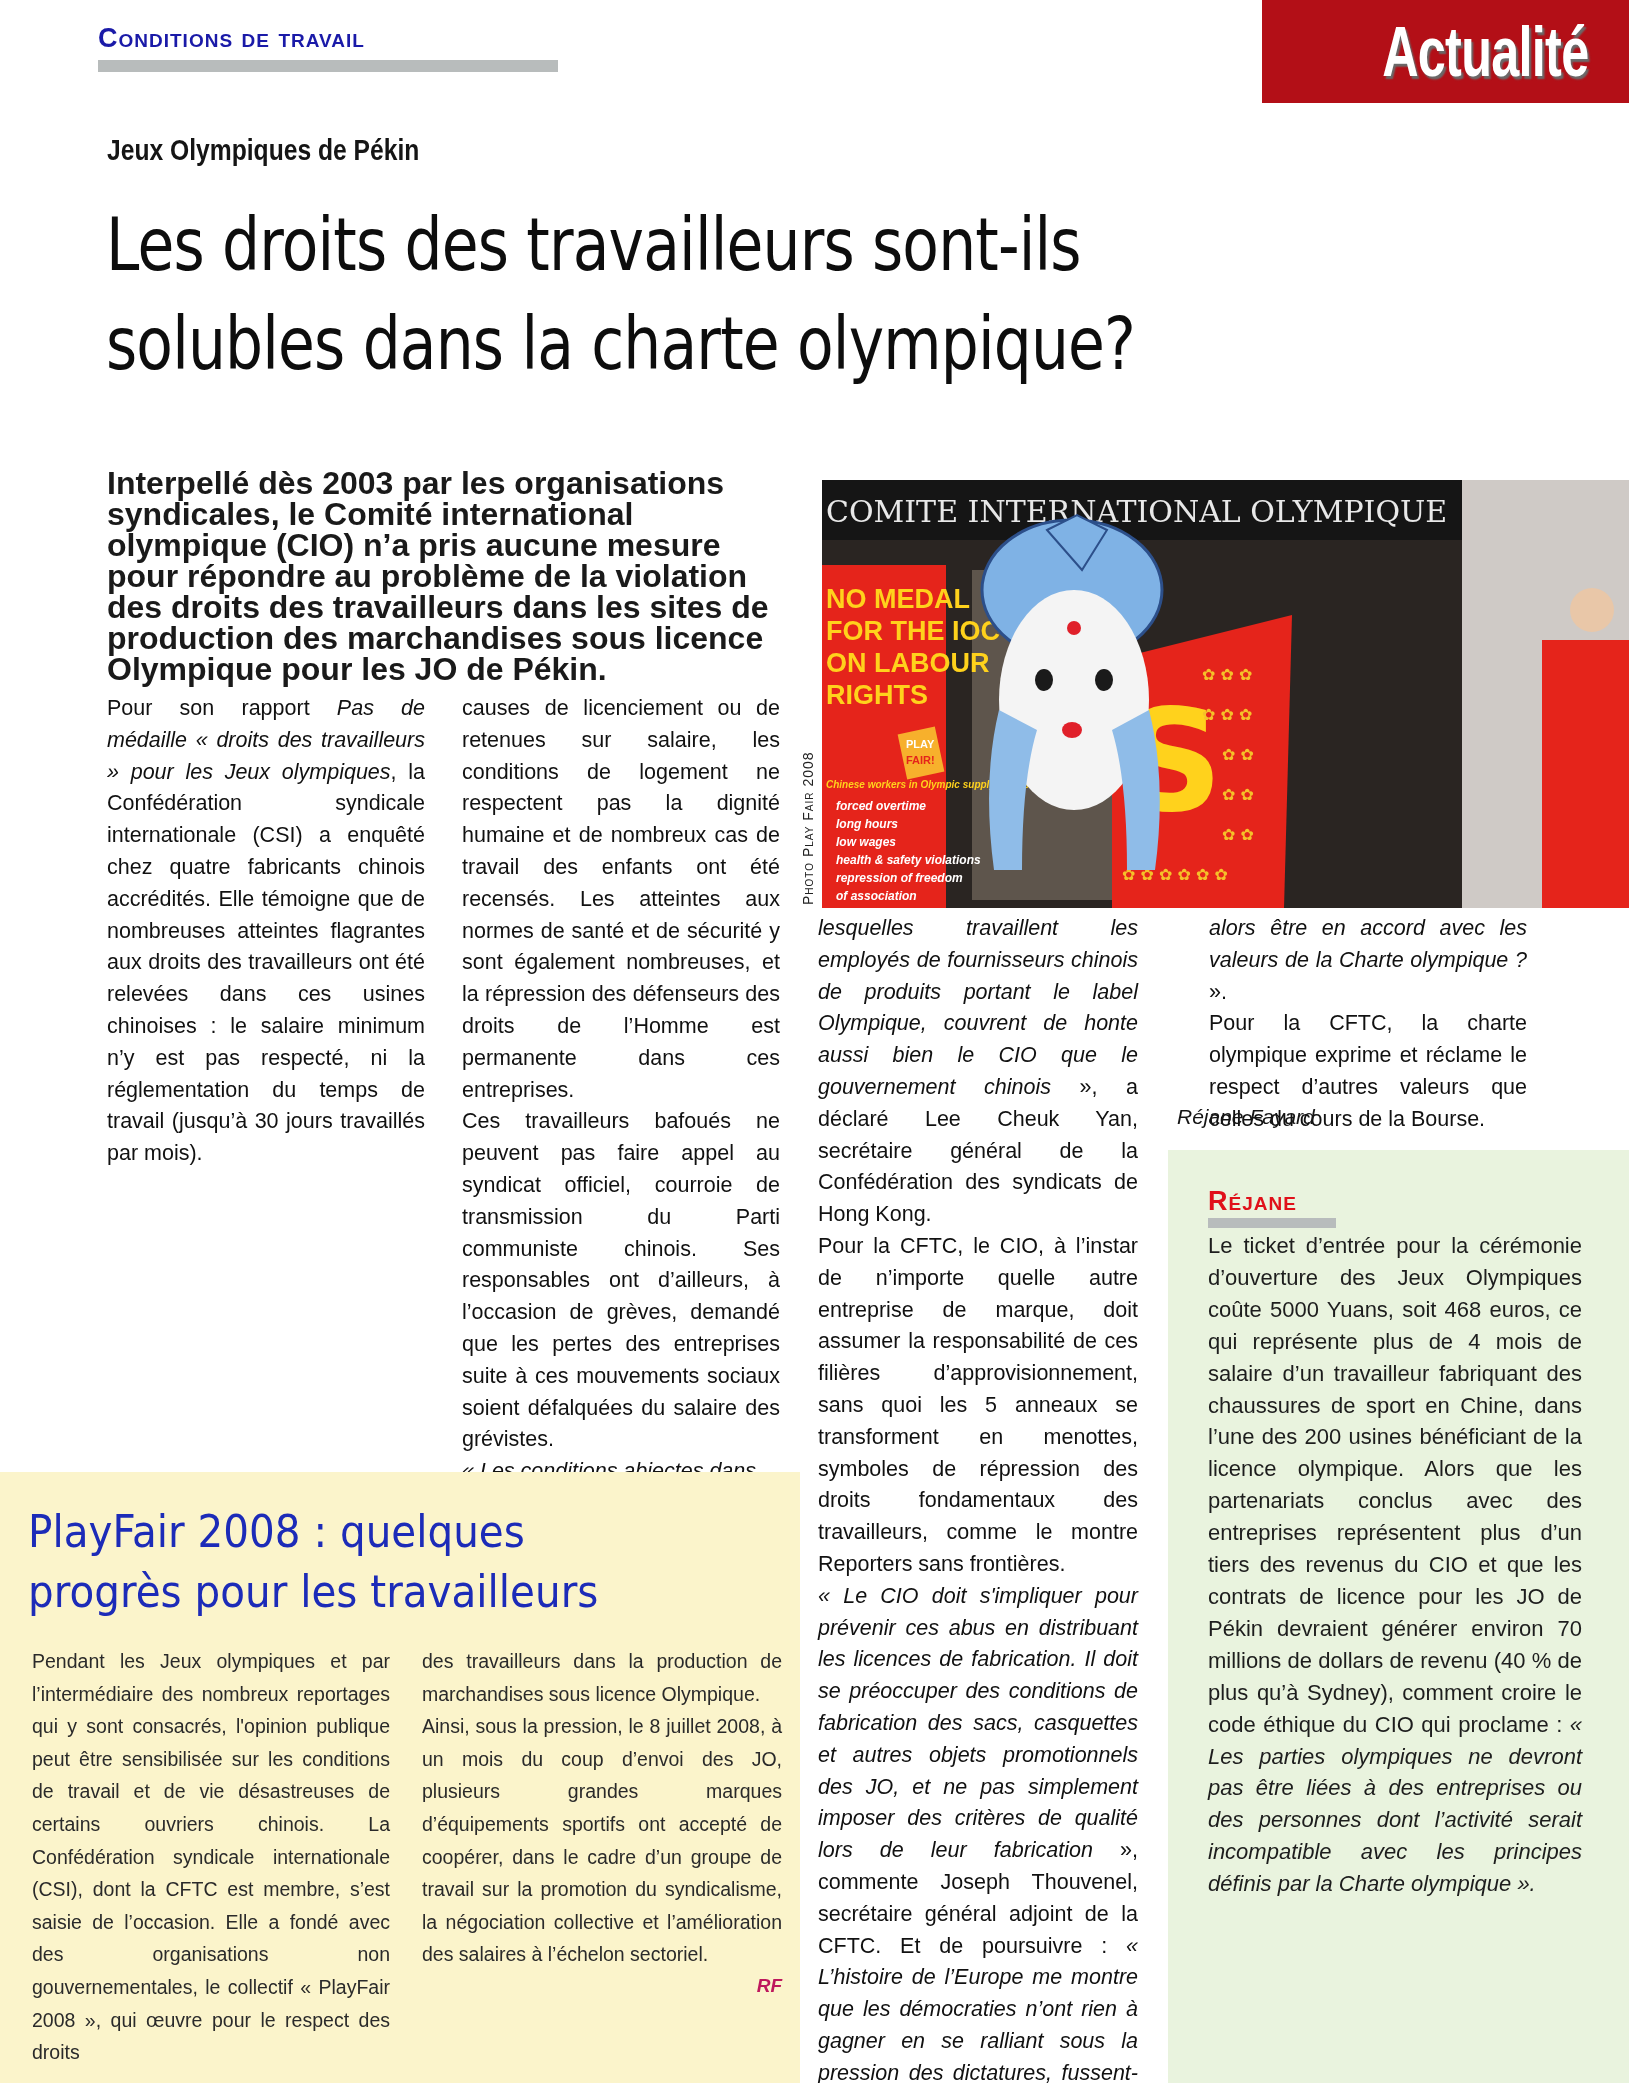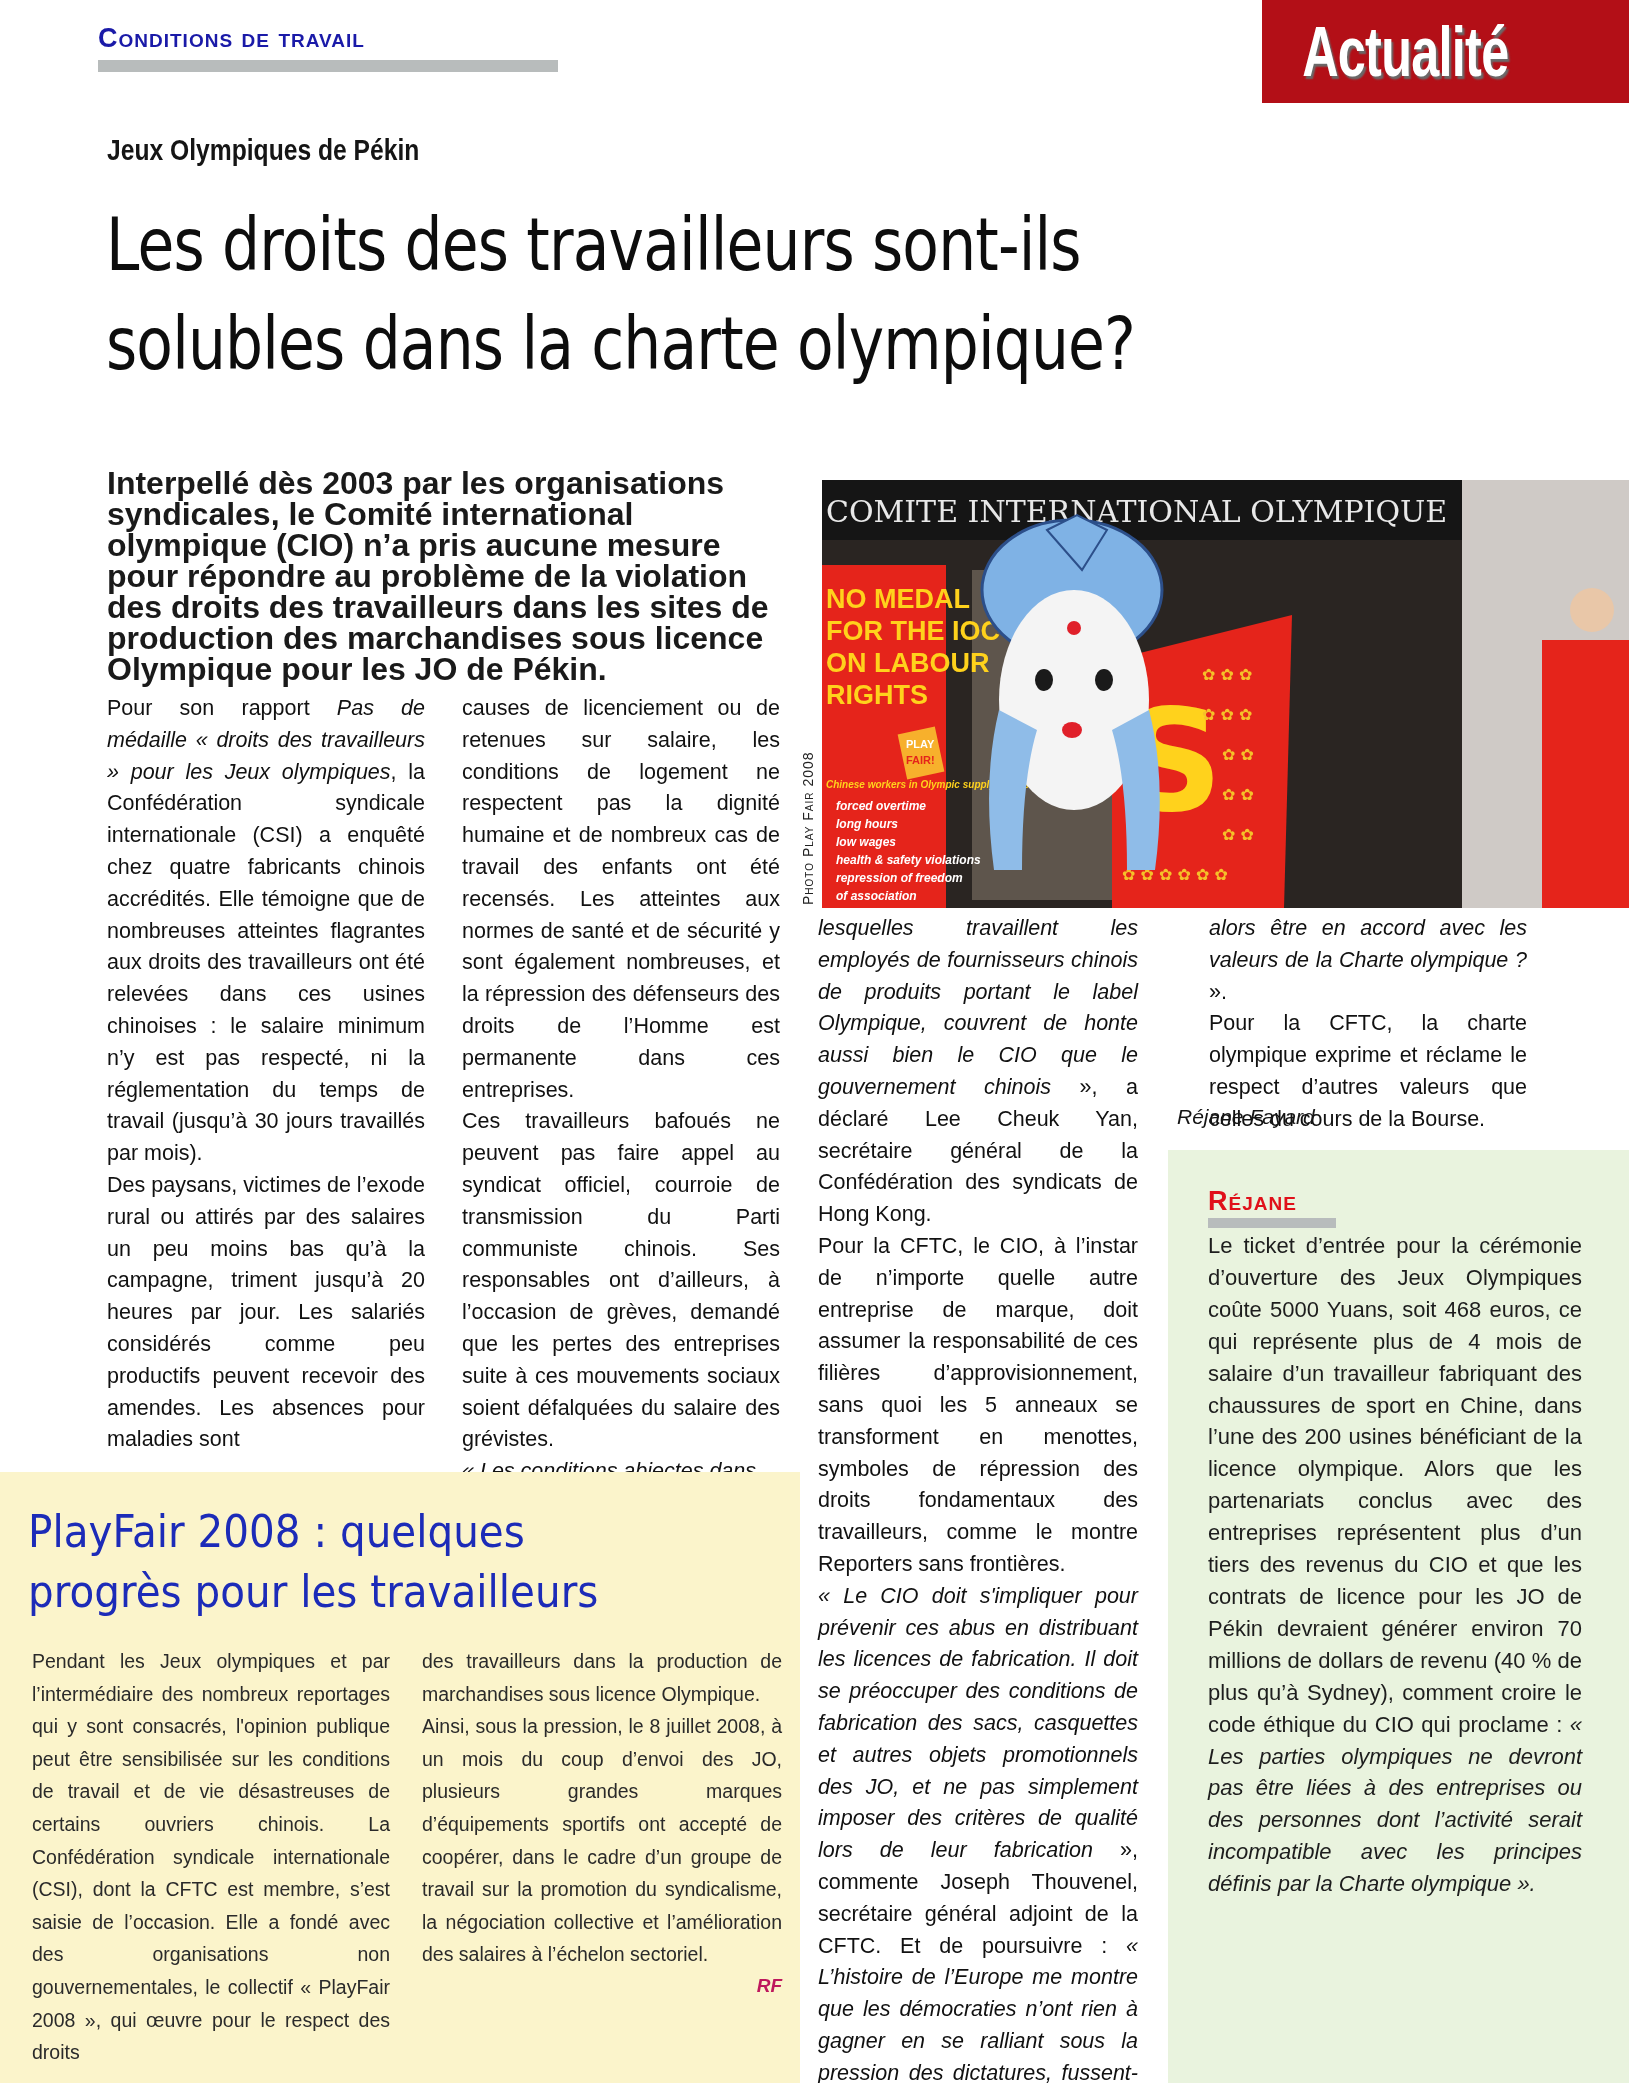--- a/index.html
+++ b/index.html
@@ -11,21 +11,21 @@
 
   
   #rubric { left:98px; top:22px; }
   #rubric .txt {
     font-family:"Liberation Sans", sans-serif; font-weight:bold; color:#1a1aa8;
     font-size:27px; letter-spacing:1px; font-variant:small-caps; line-height:32px; white-space:nowrap;
   }
   #rubric .bar { width:460px; height:12px; background:#b8bcbc; margin-top:6px; }
   #section-tab {
     left:1262px; top:0; width:367px; height:103px; background:#b30f17;
-    display:flex; align-items:center; justify-content:flex-start;
+    display:flex; align-items:center; justify-content:flex-end;
   }
   #section-tab span {
     font-family:"Liberation Sans", sans-serif; font-weight:bold; color:#ffffff;
     font-size:70px; letter-spacing:-1px; transform:scaleX(0.72); display:inline-block;
     text-shadow:3px 3px 2px #6a6a6a;
   }
   #kicker { left:107px; top:134px; font-size:29px; font-weight:bold; transform:scaleX(0.85); transform-origin:left; letter-spacing:0; }
   #headline {
     left:106px; top:195px; width:1420px;
     font-family:"DejaVu Sans", sans-serif; font-size:73px; line-height:99px; letter-spacing:-1px;
@@ -92,21 +92,20 @@
 </div>
 <div id="kicker" class="abs">Jeux Olympiques de Pékin</div>
 <div id="headline" class="abs">
   <div>Les droits des travailleurs sont-ils</div>
   <div>solubles dans la charte olympique?</div>
 </div>
 <div id="intro" class="abs">Interpellé dès 2003 par les organisations syndicales, le Comité international olympique (CIO) n’a pris aucune mesure pour répondre au problème de la violation des droits des travailleurs dans les sites de production des marchandises sous licence Olympique pour les JO de Pékin.</div>
 
 <div id="col1" class="col">
   <p><span>Pour son rapport </span><i>Pas de médaille « droits des travailleurs » pour les Jeux olympiques</i><span>, la Confédération syndicale internationale (CSI) a enquêté chez quatre fabricants chinois accrédités. Elle témoigne que de nombreuses atteintes flagrantes aux droits des travailleurs ont été relevées dans ces usines chinoises : le salaire minimum n’y est pas respecté, ni la réglementation du temps de travail (jusqu’à 30 jours travaillés par mois).</span></p>
-  <p>Des paysans, victimes de l’exode rural ou attirés par des salaires un peu moins bas qu’à la campagne, triment jusqu’à 20 heures par jour. Les salariés considérés comme peu productifs peuvent recevoir des amendes. Les absences pour maladies sont</p>
 </div>
 <div id="col2" class="col">
   <p>causes de licenciement ou de retenues sur salaire, les conditions de logement ne respectent pas la dignité humaine et de nombreux cas de travail des enfants ont été recensés. Les atteintes aux normes de santé et de sécurité y sont également nombreuses, et la répression des défenseurs des droits de l’Homme est permanente dans ces entreprises.</p>
   <p>Ces travailleurs bafoués ne peuvent pas faire appel au syndicat officiel, courroie de transmission du Parti communiste chinois. Ses responsables ont d’ailleurs, à l’occasion de grèves, demandé que les pertes des entreprises suite à ces mouvements sociaux soient défalquées du salaire des grévistes.</p>
   <p><i>« Les conditions abjectes dans</i></p>
 </div>
 <div id="col3" class="col">
   <p><i>lesquelles travaillent les employés de fournisseurs chinois de produits portant le label Olympique, couvrent de honte aussi bien le CIO que le gouvernement chinois</i><span> », a déclaré Lee Cheuk Yan, secrétaire général de la Confédération des syndicats de Hong Kong.</span></p>
   <p>Pour la CFTC, le CIO, à l’instar de n’importe quelle autre entreprise de marque, doit assumer la responsabilité de ces filières d’approvisionnement, sans quoi les 5 anneaux se transforment en menottes, symboles de répression des droits fondamentaux des travailleurs, comme le montre Reporters sans frontières.</p>
   <p><i>« Le CIO doit s'impliquer pour prévenir ces abus en distribuant les licences de fabrication. Il doit se préoccuper des conditions de fabrication des sacs, casquettes et autres objets promotionnels des JO, et ne pas simplement imposer des critères de qualité lors de leur fabrication</i><span> », commente Joseph Thouvenel, secrétaire général adjoint de la CFTC. Et de poursuivre : </span><i>« L’histoire de l’Europe me montre que les démocraties n’ont rien à gagner en se ralliant sous la pression des dictatures, fussent-elles économiques. Comment</i></p>

